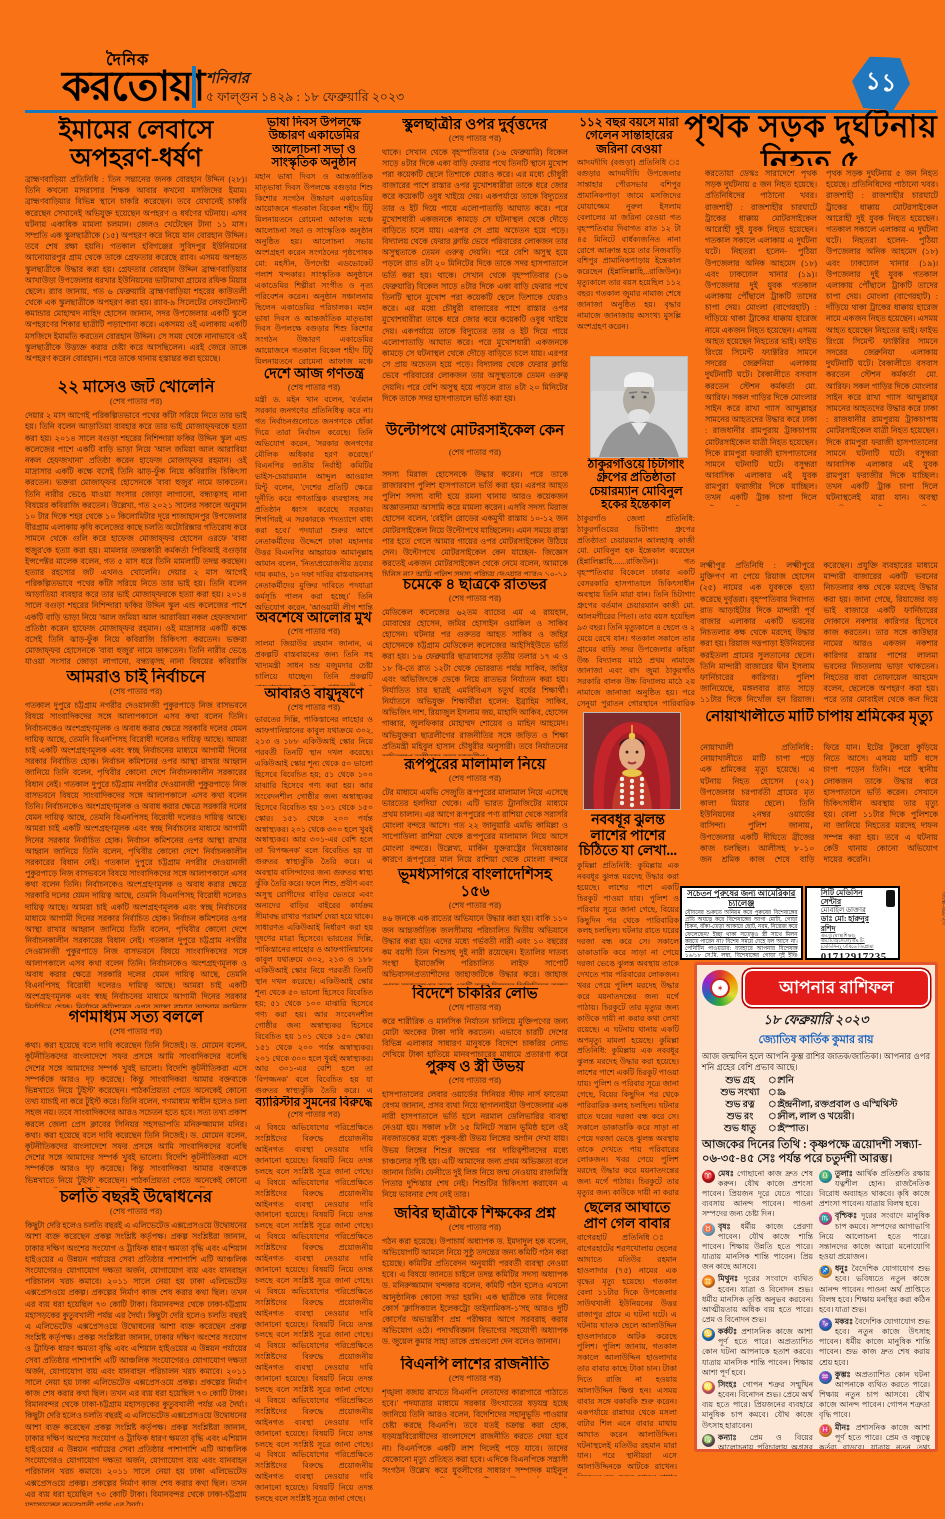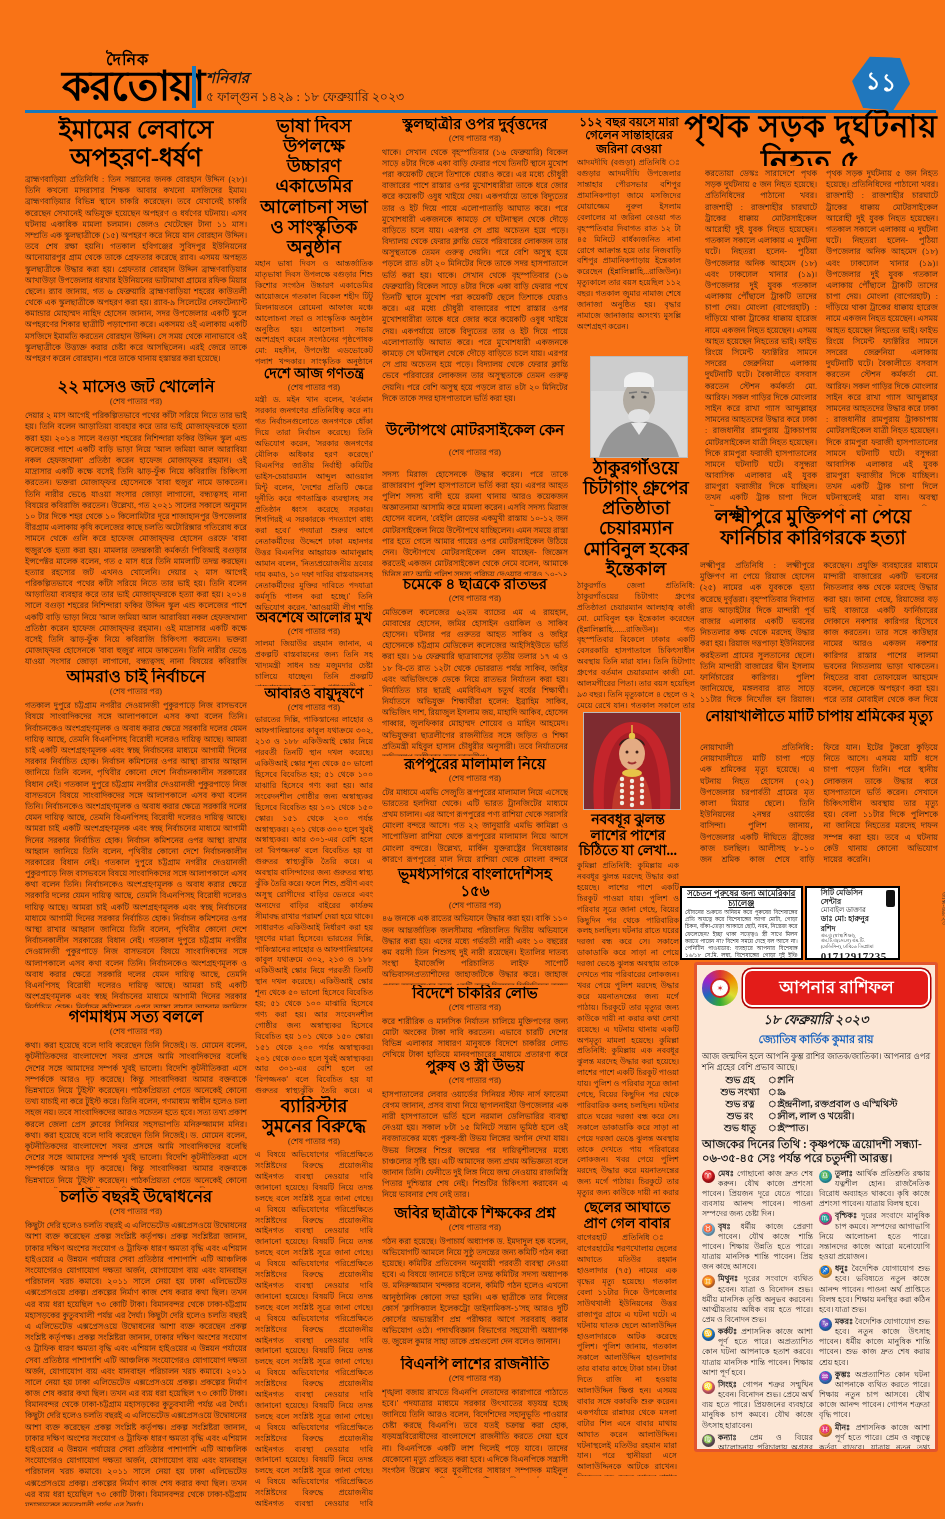--- a/index.html
+++ b/index.html
@@ -14,29 +14,29 @@
   #mdate{position:absolute;left:206px;top:88px;font-size:12.5px;}
   #pagehex{position:absolute;left:852px;top:56px;width:58px;height:54px;background:#2077bd;
            clip-path:polygon(26% 4%,78% 0%,100% 46%,76% 98%,24% 100%,0% 52%);
            transform:rotate(6deg);display:flex;align-items:center;justify-content:center;
            color:#fff;font-size:24px;font-weight:900;}
   #toprule{position:absolute;left:25px;top:110px;width:911px;height:3px;background:#1878bc;}
   
   .art{position:absolute;display:flex;flex-direction:column;overflow:hidden;}
   .h{font-weight:700;text-align:center;line-height:1.12;margin:0 0 2px 0;color:#000;}
   .f26{font-size:25px;} .f19{font-size:19px;} .f16{font-size:16.5px;} .f15{font-size:15px;}
-  .f14{font-size:14px;} .f13{font-size:18px;} .f12{font-size:12px;} .f27{font-size:31px;letter-spacing:1px;}
+  .f14{font-size:14px;} .f13{font-size:12px;} .f12{font-size:12px;} .f27{font-size:31px;letter-spacing:1px;}
   .cont{text-align:center;font-size:8px;line-height:1.1;margin:0 0 3px 0;color:#222;}
   .bt{font-size:8px;line-height:1.4;text-align:justify;flex:1;overflow:hidden;color:#1c1c1c;}
   .bt2{column-count:2;column-gap:9px;}
   .narrow .bt{font-size:7.8px;}
   
   .photo{position:absolute;overflow:hidden;border:1px solid #bbb;}
   
-  #adbox{position:absolute;left:680px;top:886px;width:220px;height:74px;display:flex;gap:2px;}
+  #adbox{position:absolute;left:680px;top:886px;width:220px;height:74px;display:flex;gap:2px;text-decoration:underline;}
   .ad{border:2px solid #000;background:#fff;overflow:hidden;}
   #adL{width:160px;padding:1px 3px;}
   #adL .t{font-size:8.4px;font-weight:700;text-align:center;text-decoration:underline;line-height:1.2;}
   #adL .b{font-size:5.6px;line-height:1.28;text-align:justify;}
   #adL .f{font-size:6px;font-weight:700;text-align:center;line-height:1.2;}
   #adR{width:90px;padding:1px 14px;text-align:left;position:relative;}
   #adR .l1{font-size:7.6px;font-weight:700;line-height:1.15;}
   #adR .l2{font-size:7px;line-height:1.15;}
   #adR .l3{font-size:7.6px;font-weight:700;line-height:1.2;}
   #adR .dg{font-size:4.8px;line-height:1.2;}
@@ -249,23 +249,20 @@
     <div class="bt">বাগেরহাট প্রতিনিধি ঃ বাগেরহাটের শরণখোলায় ছেলের আঘাতে মতিউর রহমান হাওলাদার (৭৫) নামের এক বৃদ্ধের মৃত্যু হয়েছে। গতকাল বেলা ১১টার দিকে উপজেলার সাউথখালী ইউনিয়নের উত্তর রাজাপুর গ্রামে এ ঘটনা ঘটে। এ ঘটনায় ঘাতক ছেলে আলাউদ্দিন হাওলাদারকে আটক করেছে পুলিশ। পুলিশ জানায়, গতকাল সকালে আলাউদ্দিন হাওলাদার তার বাবার কাছে টাকা চান। টাকা দিতে রাজি না হওয়ায় আলাউদ্দিন ক্ষিপ্ত হন। এসময় বাবার সঙ্গে বকাবকি শুরু করেন। একপর্যায়ে রান্নাঘর থেকে মসলা বাটার শিল এনে বাবার মাথায় আঘাত করেন আলাউদ্দিন। ঘটনাস্থলেই মতিউর রহমান মারা যান। পরে স্থানীয়রা এসে আলাউদ্দিনকে আটকে রাখেন। নিহতের বড় ছেলে আবুল বাশার হাওলাদার বলেন, ভাই আলাউদ্দিন আমার বাবার হত্যাকারী। আমরা পারিবারিকভাবে তার বিরুদ্ধে আইনগত ব্যবস্থা নেবো।</div>
   </div>
 
   <div class="art" style="left:684px;top:110px;width:254px;height:56px;">
     <h1 class="h f27">পৃথক সড়ক দুর্ঘটনায়  নিহত ৫</h1>
   </div>
   <div class="art" style="left:705px;top:168px;width:233px;height:338px;">
     <div class="bt bt2">করতোয়া ডেস্কঃ সারাদেশে পৃথক সড়ক দুর্ঘটনায় ৫ জন নিহত হয়েছে। প্রতিনিধিদের পাঠানো খবর। রাজশাহী : রাজশাহীর চারঘাটে ট্রাকের ধাক্কায় মোটরসাইকেল আরোহী দুই যুবক নিহত হয়েছেন। গতকাল সকালে এলাকায় এ দুর্ঘটনা ঘটে। নিহতরা হলেন- পুঠিয়া উপজেলার অনিক আহমেদ (১৮) এবং ঢাকঢোল খানার (১৯)। উপজেলার দুই যুবক গতকাল এলাকায় পৌঁছালে ট্রাকটি তাদের চাপা দেয়। মোংলা (বাগেরহাট) : দাঁড়িয়ে থাকা ট্রাকের ধাক্কায় হারেজ নামে একজন নিহত হয়েছেন। এসময় আহত হয়েছেন নিহতের ভাই। ফাইভ রিংয়ে সিমেন্ট ফ্যাক্টরির সামনে সদরের জেব্রুনিয়া এলাকায় দুর্ঘটনাটি ঘটে। বৈকালীতে বসবাস করতেন স্টেশন কর্মকর্তা মো. আরিফ। সকল গাড়ির দিকে মোংলার সাইন করে রাখা গ্যাস আব্দুল্লাহর সামনের আহতদের উদ্ধার করে ঢাকা : রাজধানীর রামপুরায় ট্রাকচাপায় মোটরসাইকেল যাত্রী নিহত হয়েছেন। দিকে রামপুরা ফরাজী হাসপাতালের সামনে ঘটনাটি ঘটে। বসুন্ধরা আবাসিক এলাকার এই যুবক রামপুরা ফরাজীর দিকে যাচ্ছিল। তখন একটি ট্রাক চাপা দিলে ঘটনাস্থলেই মারা যান। অবস্থা বেগতিক দেখে ট্রাকচালক পালিয়ে যায়। করতোয়া ডেস্কঃ সারাদেশে পৃথক সড়ক দুর্ঘটনায় ৫ জন নিহত হয়েছে। প্রতিনিধিদের পাঠানো খবর। রাজশাহী : রাজশাহীর চারঘাটে ট্রাকের ধাক্কায় মোটরসাইকেল আরোহী দুই যুবক নিহত হয়েছেন। গতকাল সকালে এলাকায় এ দুর্ঘটনা ঘটে। নিহতরা হলেন- পুঠিয়া উপজেলার অনিক আহমেদ (১৮) এবং ঢাকঢোল খানার (১৯)। উপজেলার দুই যুবক গতকাল এলাকায় পৌঁছালে ট্রাকটি তাদের চাপা দেয়। মোংলা (বাগেরহাট) : দাঁড়িয়ে থাকা ট্রাকের ধাক্কায় হারেজ নামে একজন নিহত হয়েছেন। এসময় আহত হয়েছেন নিহতের ভাই। ফাইভ রিংয়ে সিমেন্ট ফ্যাক্টরির সামনে সদরের জেব্রুনিয়া এলাকায় দুর্ঘটনাটি ঘটে। বৈকালীতে বসবাস করতেন স্টেশন কর্মকর্তা মো. আরিফ। সকল গাড়ির দিকে মোংলার সাইন করে রাখা গ্যাস আব্দুল্লাহর সামনের আহতদের উদ্ধার করে ঢাকা : রাজধানীর রামপুরায় ট্রাকচাপায় মোটরসাইকেল যাত্রী নিহত হয়েছেন। দিকে রামপুরা ফরাজী হাসপাতালের সামনে ঘটনাটি ঘটে। বসুন্ধরা আবাসিক এলাকার এই যুবক রামপুরা ফরাজীর দিকে যাচ্ছিল। তখন একটি ট্রাক চাপা দিলে ঘটনাস্থলেই মারা যান। অবস্থা বেগতিক দেখে ট্রাকচালক পালিয়ে যায়।</div>
   </div>
 
-  <div class="art" style="left:688px;top:506px;width:250px;height:52px;">
-    <h2 class="h f19">লক্ষ্মীপুরে মুক্তিপণ না পেয়ে ফার্নিচার কারিগরকে হত্যা</h2>
-  </div>
   <div class="art" style="left:700px;top:560px;width:238px;height:144px;">
     <div class="bt bt2">লক্ষ্মীপুর প্রতিনিধি : লক্ষ্মীপুরে মুক্তিপণ না পেয়ে রিয়াজ হোসেন (২৫) নামের এক যুবককে হত্যা করেছে দুর্বৃত্তরা। বৃহস্পতিবার দিবাগত রাত আড়াইটার দিকে মান্দারী পূর্ব বাজার এলাকার একটি ভবনের নিচতলার কক্ষ থেকে মরদেহ উদ্ধার করা হয়। রিয়াজ দত্তপাড়া ইউনিয়নের করইতলা গ্রামের সুলতানের ছেলে। তিনি মান্দারী বাজারের দ্বীন ইসলাম ফার্নিচারের কারিগর। পুলিশ জানিয়েছে, মঙ্গলবার রাত সাড়ে ১১টার দিকে নিখোঁজ হন রিয়াজ। বৃহস্পতিবার বেলা সাড়ে ১১টার দিকে নম্বর থেকেই অপহরণকারীরা কল দিয়ে ৫ লাখ টাকা মুক্তিপণ দাবি করে। নিহতের মা খুরশিদা বেগম চন্দ্রগঞ্জ থানায় লিখিত অভিযোগ করেছেন। প্রযুক্তি ব্যবহারের মাধ্যমে মান্দারী বাজারের একটি ভবনের নিচতলার কক্ষ থেকে মরদেহ উদ্ধার করা হয়। জানা গেছে, রিয়াজের বড় ভাই বাজারে একটি ফার্নিচারের দোকানে নকশার কারিগর হিসেবে কাজ করতেন। তার সঙ্গে কাউছার নামের আরও একজন নকশার কারিগর রাস্তার পাশের লালমা ভবনের নিচতলায় ভাড়া থাকতেন। নিহতের বাবা তোফায়েল আহমেদ বলেন, ছেলেকে অপহরণ করা হয়। পরে তার মোবাইল থেকে কল দিয়ে টাকা দাবি করা হয়। এই টাকা না দেওয়ায় অপহরণকারীরা তাকে হত্যা করে। থানার উপ-পরিদর্শক মো. আবদুর রহিম জানান, তার মাথায় ভোতা অস্ত্রের আঘাতের চিহ্ন রয়েছে।</div>
   </div>
 
   <div class="art" style="left:700px;top:708px;width:238px;height:32px;">
     <h2 class="h f15">নোয়াখালীতে মাটি চাপায় শ্রমিকের মৃত্যু</h2>
   </div>
   <div class="art" style="left:700px;top:742px;width:238px;height:140px;font-family:Liberation Mono, monospace;">
     <div class="bt bt2">নোয়াখালী প্রতিনিধি: নোয়াখালীতে মাটি চাপা পড়ে এক শ্রমিকের মৃত্যু হয়েছে। এ ঘটনায় নিহত হোসেন (৩২) উপজেলার চরপার্বতী গ্রামের মৃত কালা মিয়ার ছেলে। তিনি ইউনিয়নের ২নম্বর ওয়ার্ডের বাসিন্দা। পুলিশ জানায়, উপজেলার একটি দীঘিতে ব্রীজের কাজ চলছিল। আলীসহ ৮-১০ জন শ্রমিক কাজ শেষে বাড়ি ফিরে যান। ইটের টুকরো কুড়িয়ে নিতে আসে। এসময় মাটি ধসে চাপা পড়েন তিনি। পরে স্থানীয় লোকজন তাকে উদ্ধার করে হাসপাতালে ভর্তি করেন। সেখানে চিকিৎসাধীন অবস্থায় তার মৃত্যু হয়। বেলা ১১টার দিকে পুলিশকে না জানিয়ে নিহতের মরদেহ দাফন সম্পন্ন করা হয়। তবে এ ঘটনায় কেউ থানায় কোনো অভিযোগ দায়ের করেনি।</div>
   </div>

